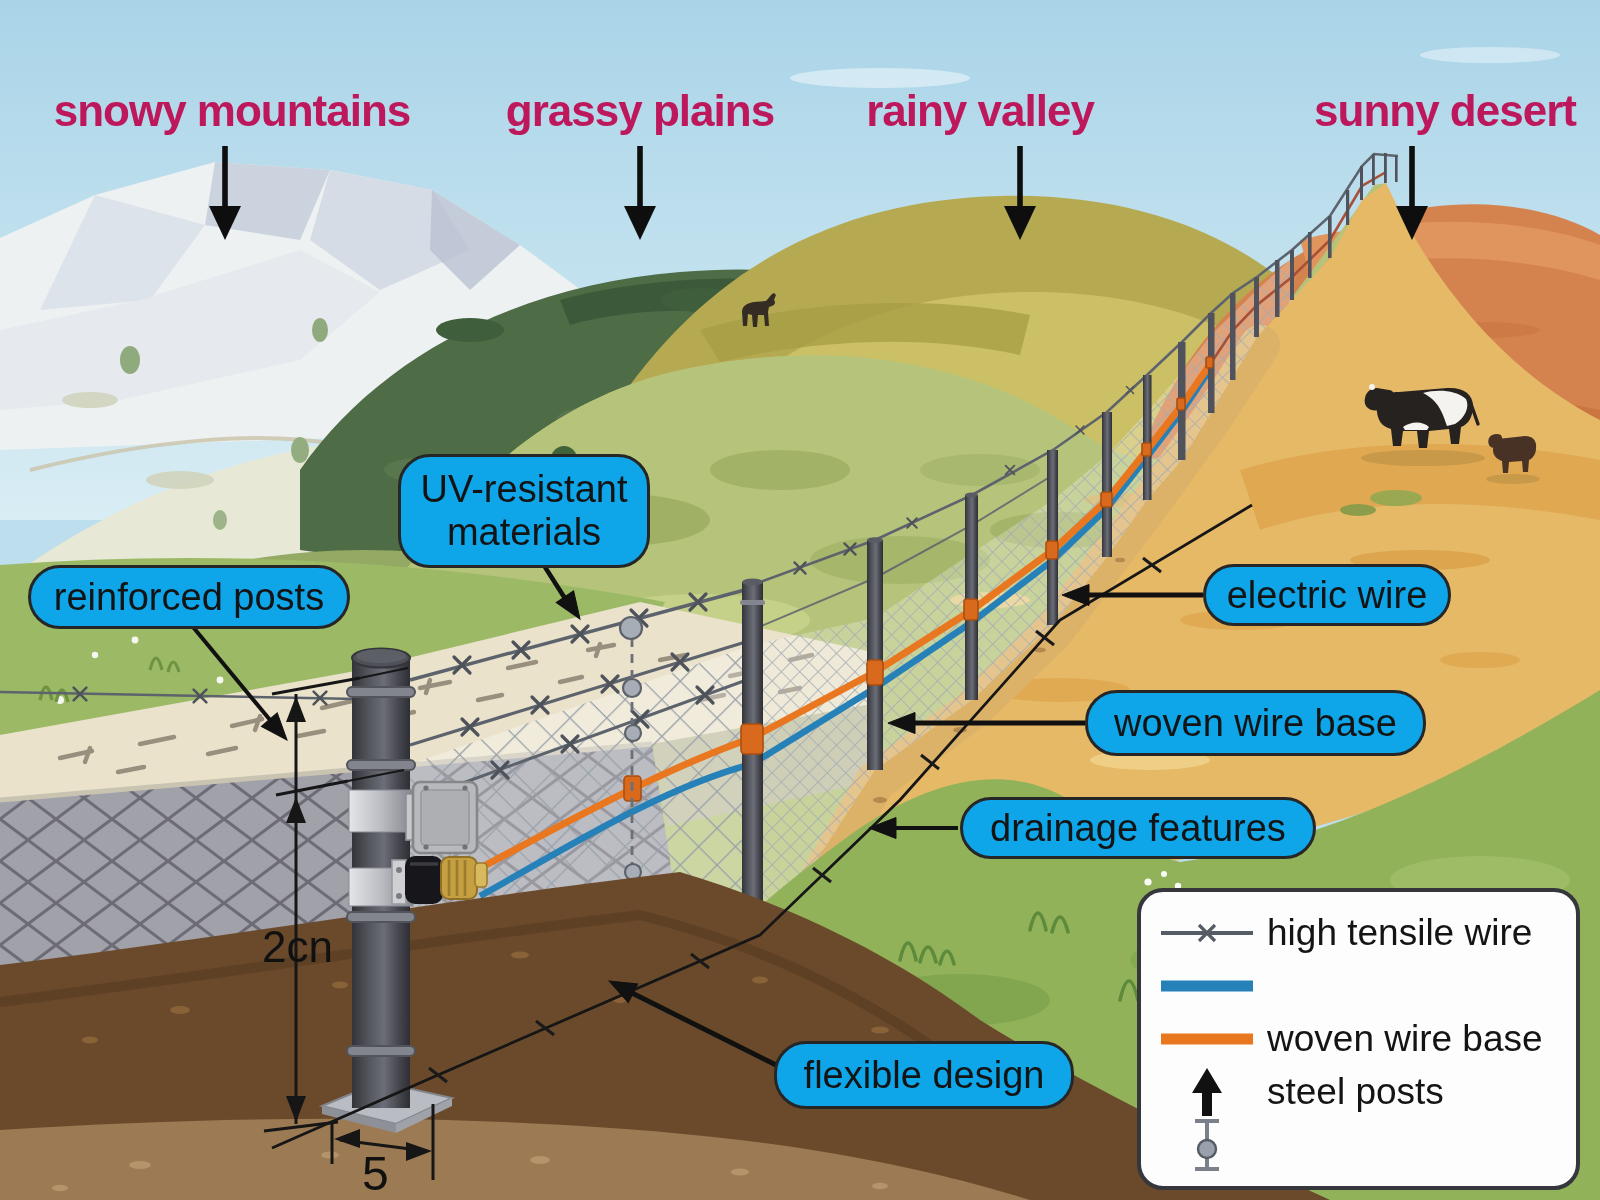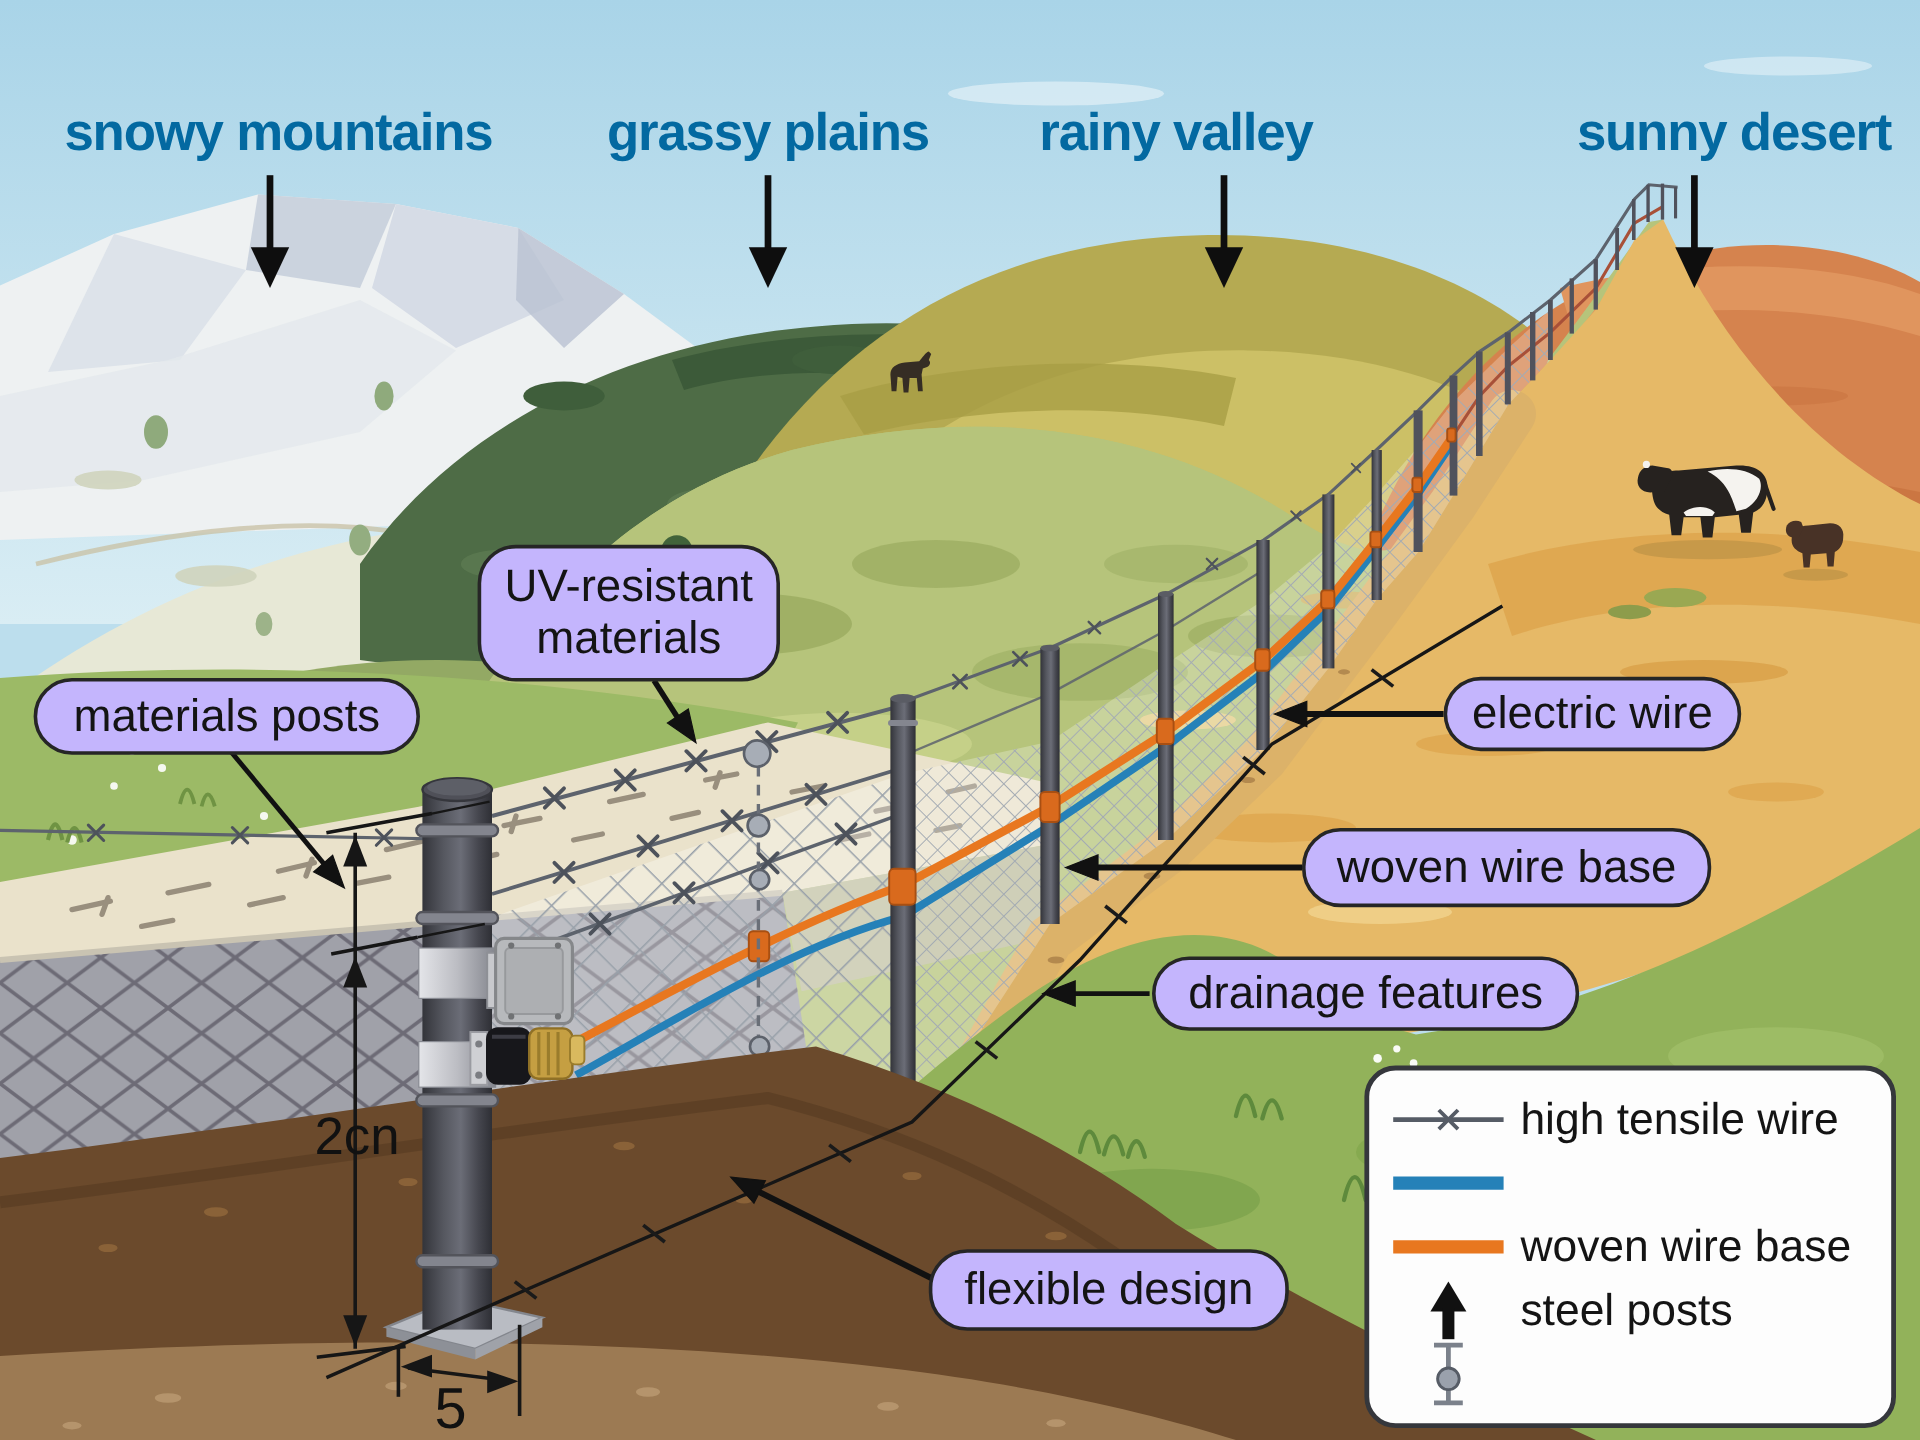--- a/index.html
+++ b/index.html
@@ -1,21 +1,21 @@
 <!DOCTYPE html>
 <html><head>
 <meta charset="utf-8">
 <style>
   html,body{margin:0;padding:0;background:#222;}
   .stage{position:relative;width:1600px;height:1200px;overflow:hidden;
          font-family:"Liberation Sans",sans-serif;background:#bcdeed;}
   .stage svg.scene{position:absolute;left:0;top:0;}
   .terrain-label{position:absolute;transform:translateX(-50%);
-    font-size:44px;font-weight:700;color:#0369a1;white-space:nowrap;letter-spacing:-1px;}
-  .callout{position:absolute;box-sizing:border-box;background:#c4b5fd;
+    font-size:44px;font-weight:700;color:#be185d;white-space:nowrap;letter-spacing:-1px;}
+  .callout{position:absolute;box-sizing:border-box;background:#0ea5e9;
     border:3px solid #262626;border-radius:32px;display:flex;align-items:center;
     justify-content:center;text-align:center;font-size:38px;color:#141414;
     line-height:1.12;padding:4px 14px;}
   .legend{position:absolute;box-sizing:border-box;background:#fdfdfd;
     border:4px solid #35373c;border-radius:26px;display:flex;flex-direction:column;
     justify-content:flex-end;padding:14px 18px;}
   .legend-row{display:flex;align-items:center;gap:12px;height:54px;}
   .legend-sym{width:96px;flex:none;display:flex;align-items:center;justify-content:center;}
   .legend-label{font-size:37px;color:#141414;white-space:nowrap;}
 </style>
@@ -450,21 +450,21 @@
 
 <div class="terrain-label" style="left:232px;top:86px;">snowy mountains</div>
 <div class="terrain-label" style="left:640px;top:86px;">grassy plains</div>
 <div class="terrain-label" style="left:980px;top:86px;">rainy valley</div>
 <div class="terrain-label" style="left:1405px;top:86px;margin-left:40px;">sunny desert</div>
 
 <div class="callout" style="left:398px;top:454px;width:252px;height:114px;">
   <span>UV-resistant materials</span>
 </div>
 <div class="callout" style="left:28px;top:565px;width:322px;height:64px;">
-  <span>materials posts</span>
+  <span>reinforced posts</span>
 </div>
 <div class="callout" style="left:1203px;top:564px;width:248px;height:62px;">
   <span>electric wire</span>
 </div>
 <div class="callout" style="left:1085px;top:690px;width:341px;height:66px;">
   <span>woven wire base</span>
 </div>
 <div class="callout" style="left:960px;top:797px;width:356px;height:62px;">
   <span>drainage features</span>
 </div>

